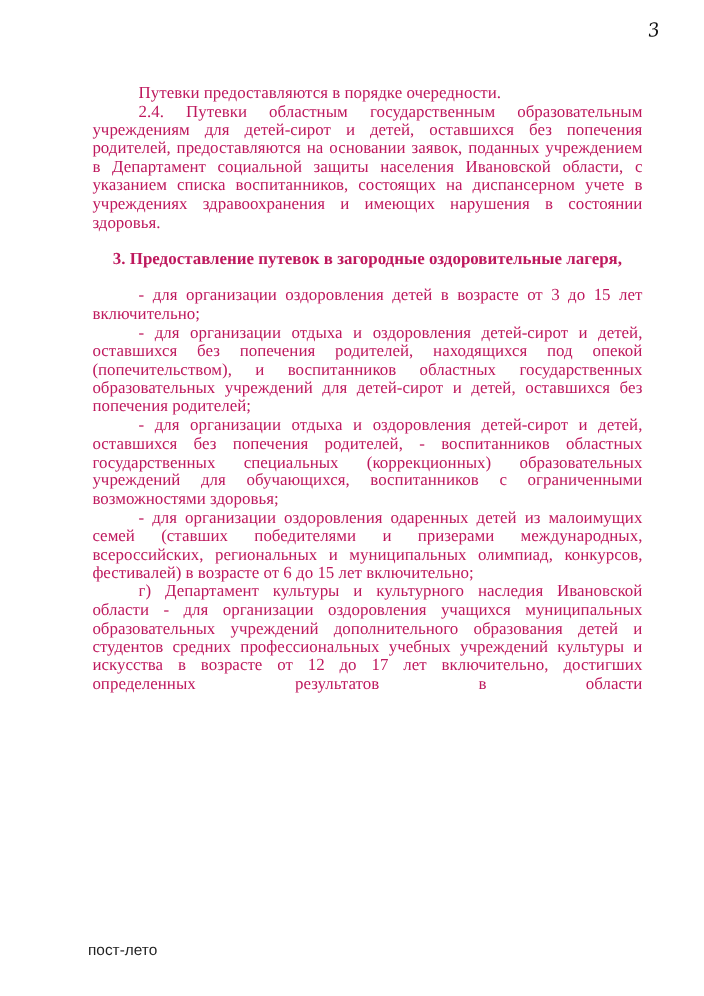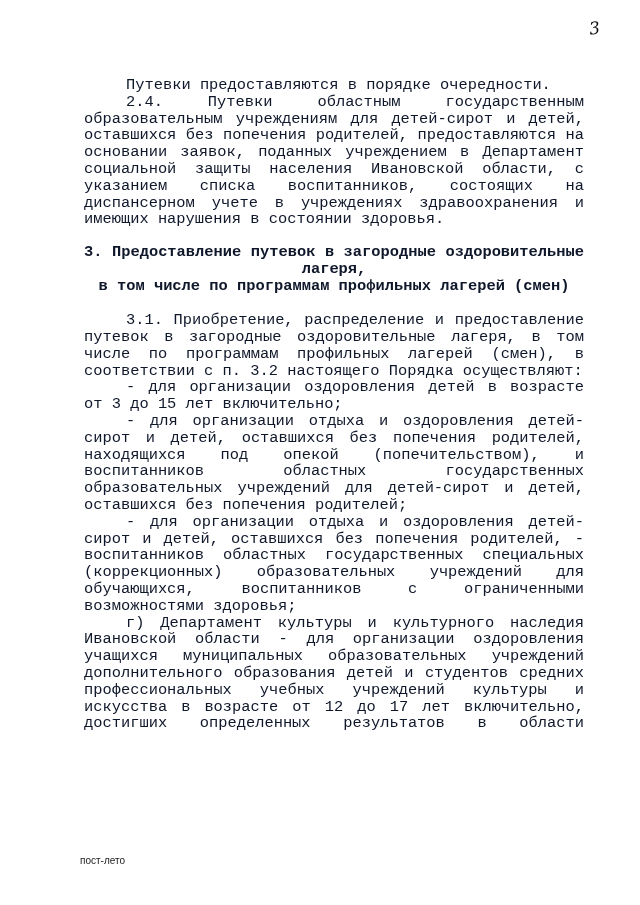--- a/index.html
+++ b/index.html
@@ -4,47 +4,46 @@
 <style>
   html, body { margin: 0; padding: 0; background: #ffffff; }
   body { width: 640px; height: 905px; position: relative; overflow: hidden; }
   .page-number {
     position: absolute; left: 589px; top: 18px;
     font-family: "DejaVu Serif", serif; font-style: italic;
     font-size: 17px; color: #111; transform: rotate(-8deg);
   }
   .content {
     position: absolute; left: 84px; top: 77px; width: 500px;
-    font-family: Liberation Mono, monospace; font-size: 15.4px;
-    line-height: 16.8px; color: #0f172a;
+    font-family: Liberation Serif, serif; font-size: 15.4px;
+    line-height: 16.8px; color: #be185d;
   }
   .content p { margin: 0; text-align: justify; text-align-last: left; }
   .content p.ind { text-indent: 42px; }
   .heading {
     margin: 16px 0 17px 0 !important; text-align: right;
     text-align-last: center !important;
     font-weight: bold; line-height: 17px;
   }
   .footer {
     position: absolute; left: 80px; top: 855px;
-    font-family: "Liberation Sans", sans-serif; font-size: 10px; color: #222; text-align: right;
+    font-family: "Liberation Sans", sans-serif; font-size: 14px; color: #222; text-align: right;
   }
 </style>
 </head>
 <body>
 
 <div class="page-number">3</div>
 
 <div class="content">
   <p class="ind">Путевки предоставляются в порядке очередности.</p>
   <p class="ind">2.4. Путевки областным государственным образовательным учреждениям для детей-сирот и детей, оставшихся без попечения родителей, предоставляются на основании заявок, поданных учреждением в Департамент социальной защиты населения Ивановской области, с указанием списка воспитанников, состоящих на диспансерном учете в учреждениях здравоохранения и имеющих нарушения в состоянии здоровья.</p>
   <p class="heading">
     <span>3. Предоставление путевок в загородные оздоровительные лагеря,</span><br>
-    <span>в том числе по программам профильных лагерей (смен)</span>
   </p>
-  <p class="ind">3.1. Приобретение, распределение и предоставление путевок в загородные оздоровительные лагеря, в том числе по программам профильных лагерей (смен), в соответствии с п. 3.2 настоящего Порядка осуществляют:</p>
   <p class="ind">- для организации оздоровления детей в возрасте от 3 до 15 лет включительно;</p>
   <p class="ind">- для организации отдыха и оздоровления детей-сирот и детей, оставшихся без попечения родителей, находящихся под опекой (попечительством), и воспитанников областных государственных образовательных учреждений для детей-сирот и детей, оставшихся без попечения родителей;</p>
   <p class="ind">- для организации отдыха и оздоровления детей-сирот и детей, оставшихся без попечения родителей, - воспитанников областных государственных специальных (коррекционных) образовательных учреждений для обучающихся, воспитанников с ограниченными возможностями здоровья;</p>
+  <p class="ind">- для организации оздоровления одаренных детей из малоимущих семей (ставших победителями и призерами международных, всероссийских, региональных и муниципальных олимпиад, конкурсов, фестивалей) в возрасте от 6 до 15 лет включительно;</p>
   <p class="ind" style="text-align-last: justify;">г) Департамент культуры и культурного наследия Ивановской области - для организации оздоровления учащихся муниципальных образовательных учреждений дополнительного образования детей и студентов средних профессиональных учебных учреждений культуры и искусства в возрасте от 12 до 17 лет включительно, достигших определенных результатов в области</p>
 </div>
 
 <div class="footer">пост-лето</div>
 
 </body></html>

